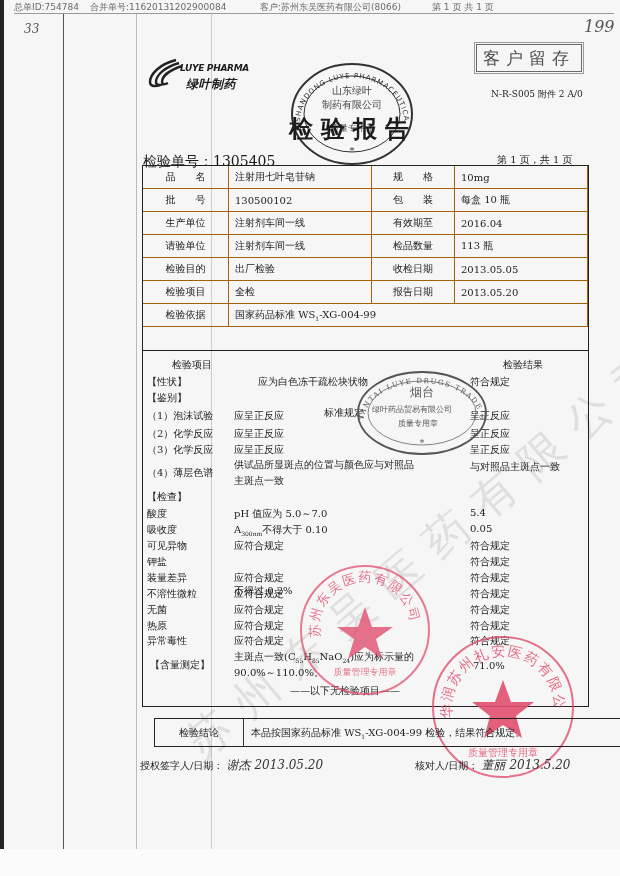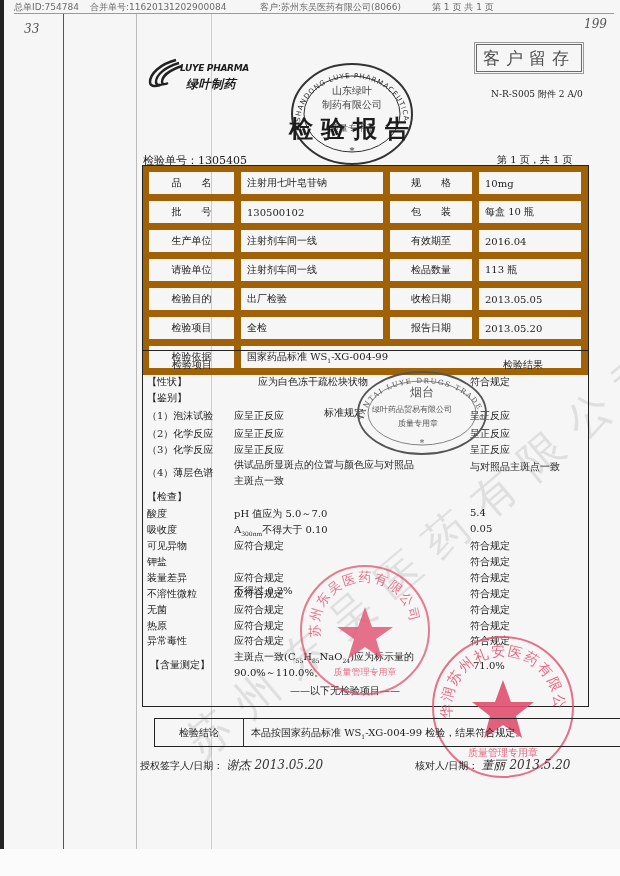--- a/index.html
+++ b/index.html
@@ -22,27 +22,27 @@
   .logo-mark { left: 146px; top: 58px; width: 38px; height: 30px; }
   .logo-en { left: 180px; top: 63px; font-family: "DejaVu Sans", sans-serif; font-style: italic; font-weight: bold; font-size: 9px; letter-spacing: -0.3px; }
   .logo-cn { left: 186px; top: 76px; font-family: "DejaVu Sans", sans-serif; font-style: italic; font-weight: bold; font-size: 12px; letter-spacing: 0.5px; }
   .keep-stamp {
     left: 476px; top: 44px; width: 104px; height: 26px;
     border: 1.5px solid #6a6a6a; outline: 1px solid #9a9a9a; outline-offset: 1px;
     font-size: 17px; color: #505050; text-align: center; line-height: 26px; letter-spacing: 6px;
   }
   .form-code { left: 491px; top: 88px; font-size: 9px; }
   .title { left: 289px; top: 113px; font-size: 24px; font-weight: bold; letter-spacing: 8px; }
-  .docno { left: 143px; top: 153px; font-size: 11px; }
+  .docno { left: 143px; top: 153px; font-size: 14px; }
   .pageinfo { left: 497px; top: 153px; font-size: 10px; }
   table.hdr {
     position: absolute; left: 142px; top: 165px; width: 446px;
     border-collapse: collapse; font-size: 10px;
   }
-  table.hdr td { border: 7px solid #a16207; height: 22px; padding: 0 6px; white-space: nowrap; }
+  table.hdr td { border: 1px solid #a16207; height: 22px; padding: 0 6px; white-space: nowrap; }
   table.hdr td.lab { text-align: center; width: 73px; }
   table.hdr td.val { width: 130px; margin-top: 16px; }
   table.hdr td.lab2 { text-align: center; width: 70px; }
   .hdr-outer { left: 142px; top: 165px; width: 445px; height: 184px; border: 1.5px solid #222; pointer-events: none; }
   .body-box { left: 142px; top: 350px; width: 445px; height: 356px; border: 1.5px solid #222; border-top: none; }
   .concl-box { left: 154px; top: 718px; width: 445px; height: 27px; border: 1.5px solid #222; padding-left: 41px; }
   .concl-lab { left: 0; top: 0; width: 88px; height: 27px; border-right: 1px solid #333; text-align: center; line-height: 27px; font-size: 10px; }
   .concl-val { left: 96px; top: 0; line-height: 27px; font-size: 10px; white-space: nowrap; }
   .col-h { top: 358px; font-size: 10px; }
   .row { font-size: 10px; white-space: nowrap; }
@@ -64,21 +64,21 @@
   <span style="left:432px">第 1 页  共 1 页</span>
 </div>
 <div class="abs topline"></div>
 
 <div class="abs fold" style="left:63px; top:14px; height:860px; background:#555;"></div>
 <div class="abs fold" style="left:136px; top:14px; height:860px; background:#bbb;"></div>
 <div class="abs fold" style="left:211px; top:14px; height:860px; background:#ccc;"></div>
 <div class="abs" style="left:0; top:0; width:4px; height:876px; background:#222;"></div>
 
 <div class="abs hw" style="left:24px; top:22px; font-size:12px;">33</div>
-<div class="abs hw" style="left:584px; top:17px; font-size:12px;">199</div>
+<div class="abs hw" style="left:584px; top:17px; font-size:16px;">199</div>
 
 <div class="abs watermark" style="left:120px; top:520px;">苏州东吴医药有限公司</div>
 
 <svg class="abs logo-mark" viewBox="0 0 38 30">
   <path d="M30 2 C14 6 4 16 4 24 C4 28 8 29 14 27" fill="none" stroke="#222" stroke-width="2.4"></path>
   <path d="M33 5 C19 9 10 17 10 24 C10 27 13 28 18 26" fill="none" stroke="#222" stroke-width="2.4"></path>
   <path d="M36 8 C24 12 16 18 16 24 C16 26 18 27 22 25" fill="none" stroke="#222" stroke-width="2.4"></path>
 </svg>
 <div class="abs logo-en">LUYE PHARMA</div>
 <div class="abs logo-cn">绿叶制药</div>

